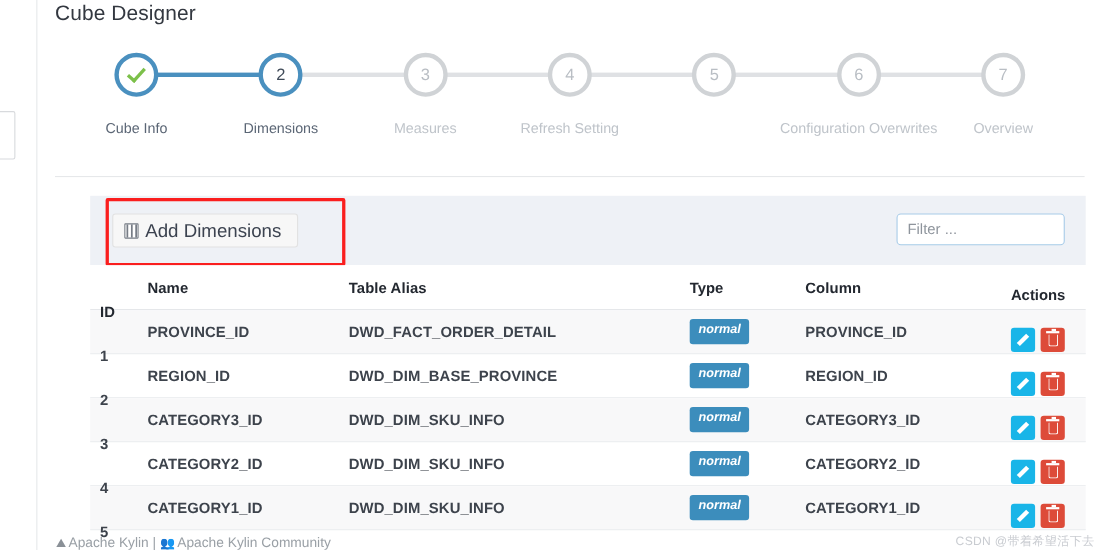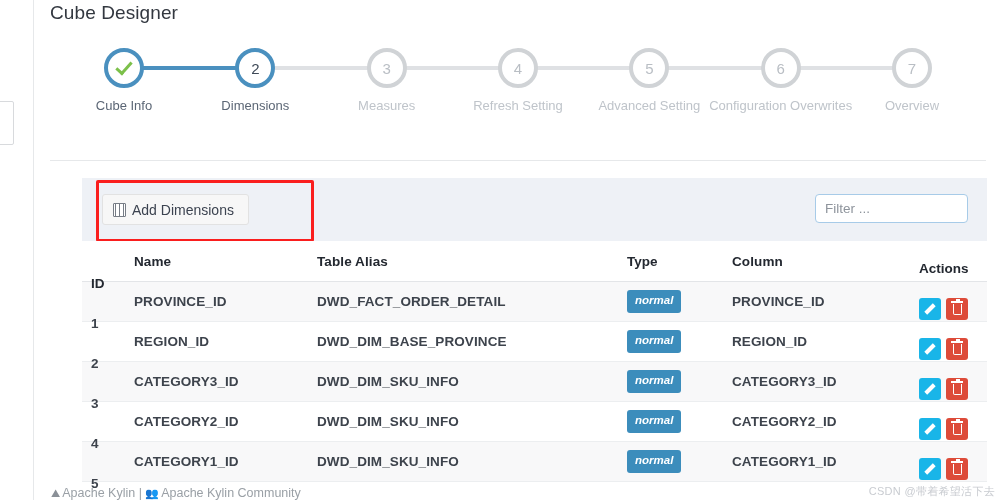--- a/index.html
+++ b/index.html
@@ -88,21 +88,21 @@
   .step.pending .num { color: #b9bec4; }
   .step .check {
     display: block;
     width: 16px; height: 9px;
     border-left: 3.5px solid #7cc04a;
     border-bottom: 3.5px solid #7cc04a;
     transform: rotate(-48deg);
     margin-top: -4px;
   }
   .step .label {
-    margin-top: 9px;
+    margin-top: 20px;
     font-size: 13px;
     line-height: 17px;
     color: #5b6675;
   }
   .step.pending .label { color: #bfc4ca; }
   .connector {
     position: absolute;
     top: 18px;
     height: 4px;
     background: #dfe1e4;
@@ -130,21 +130,21 @@
     position: absolute;
     left: 20px; top: 16px;
     height: 31px;
     padding: 0 14px 0 10px;
     background: #f7f7f7;
     border: 1px solid #e2e2e2;
     border-radius: 3px;
     display: flex;
     align-items: center;
     gap: 6px;
-    font-size: 14px;
+    font-size: 17px;
     color: #3c4350;
     cursor: pointer;
     white-space: nowrap;
   }
   .bld-icon {
     width: 13px; height: 14px;
     border: 1.5px solid #777d86;
     border-radius: 1px;
     display: block;
     position: relative;
@@ -335,21 +335,20 @@
           <div class="circle">
             <span class="num">4</span>
           </div>
           <div class="label">Refresh Setting</div>
         </div>
         <div class="connector" style="left: 617.333px; width: 95.3333px;"></div>
         <div class="step pending" style="left: 525.333px;">
           <div class="circle">
             <span class="num">5</span>
           </div>
-          <div class="label">Advanced Setting</div>
         </div>
         <div class="connector" style="left: 748.667px; width: 95.3333px;"></div>
         <div class="step pending" style="left: 656.667px;">
           <div class="circle">
             <span class="num">6</span>
           </div>
           <div class="label">Configuration Overwrites</div>
         </div>
         <div class="step pending" style="left: 788px;">
           <div class="circle">

